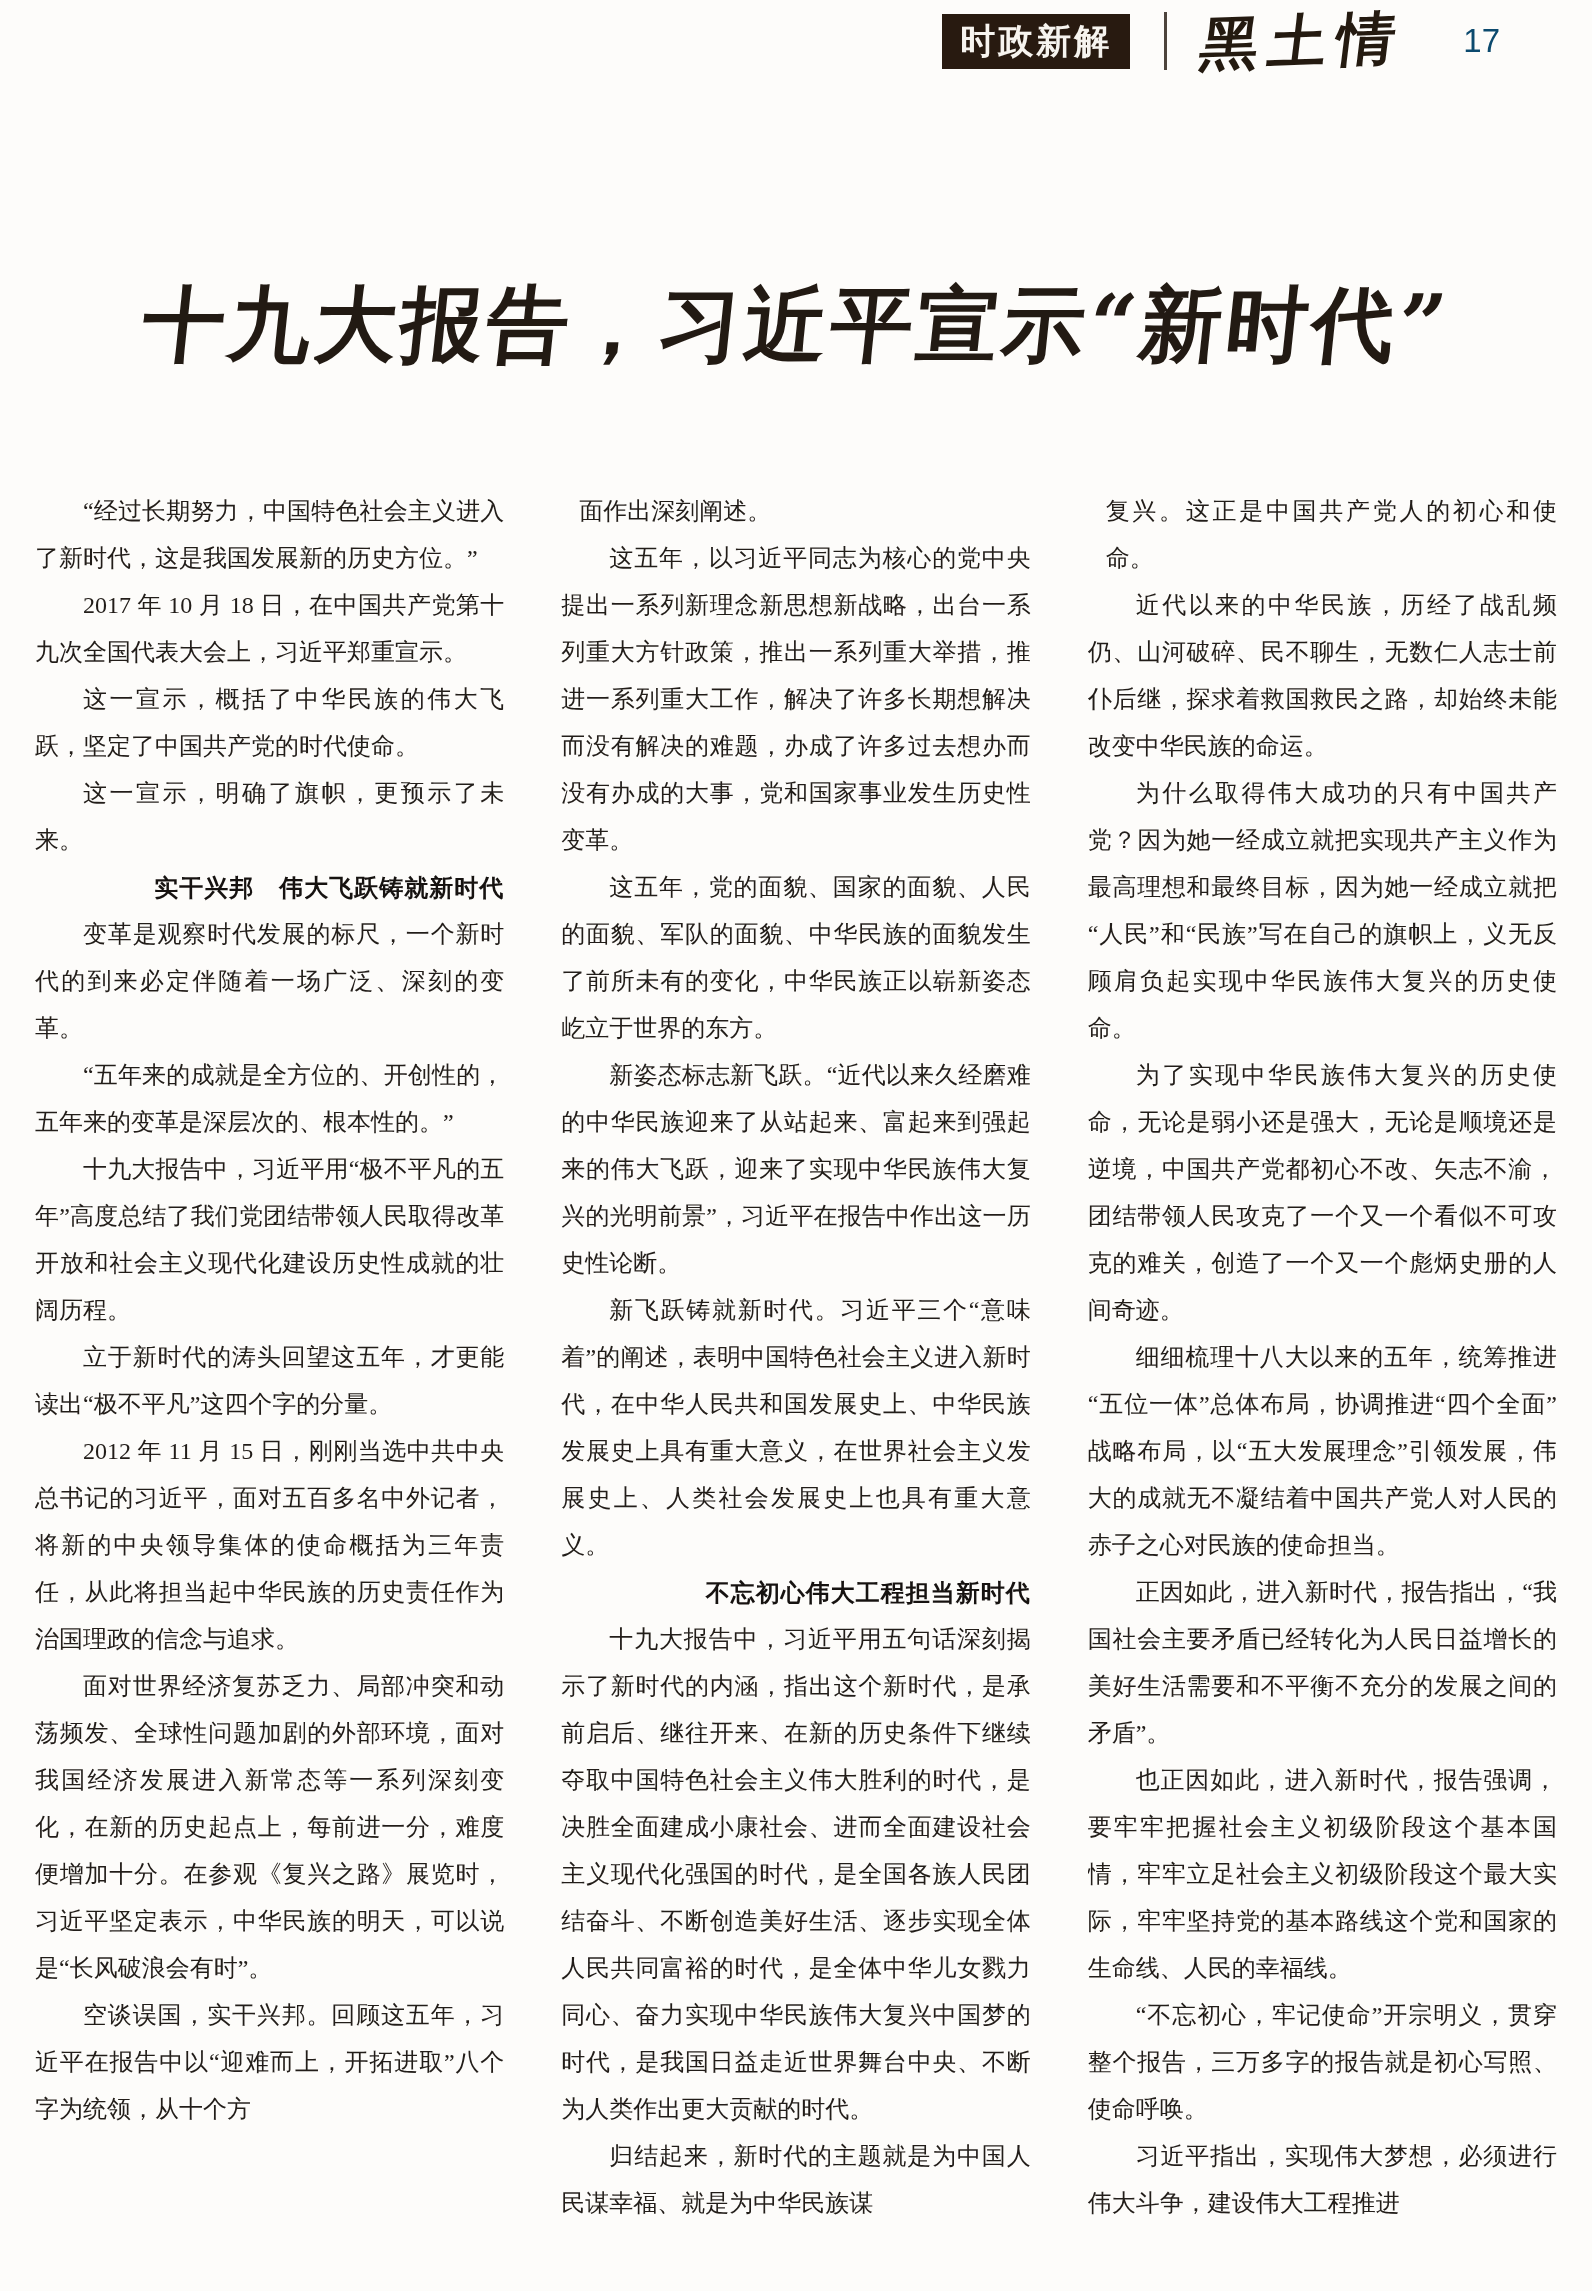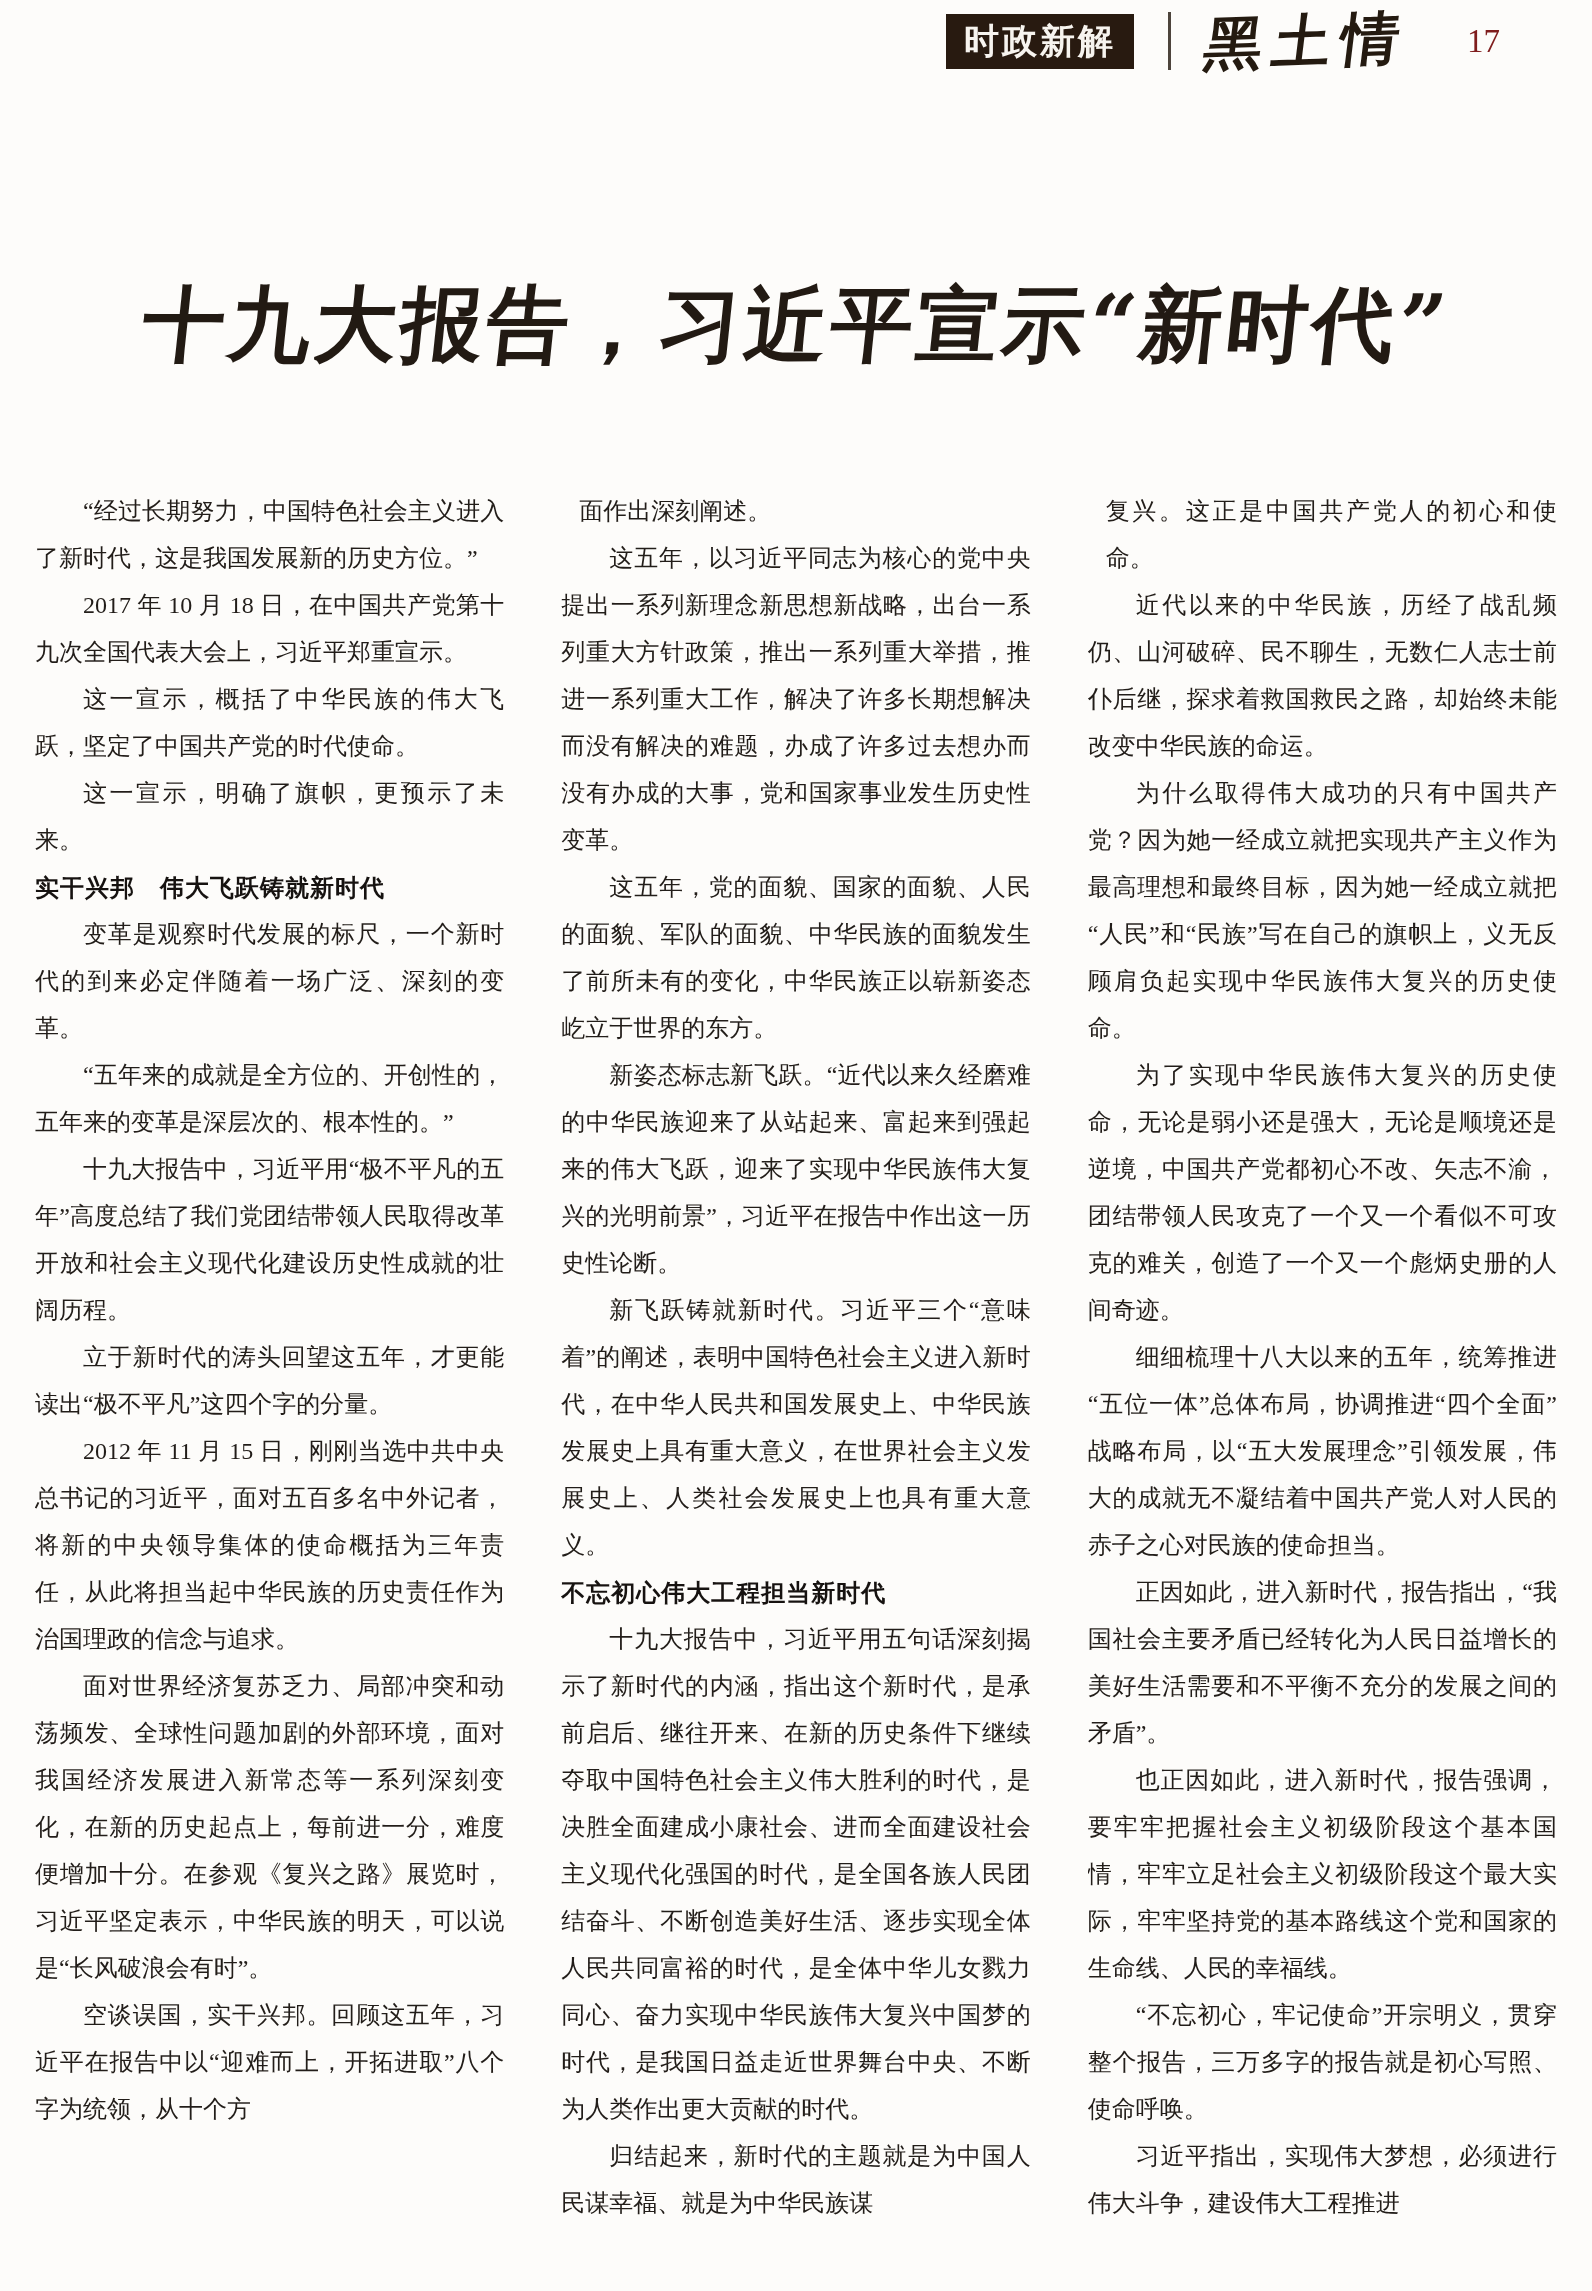--- a/index.html
+++ b/index.html
@@ -22,22 +22,22 @@
     letter-spacing:3px;
   }
   .header-divider { width:3px; height:58px; background:#4d443c; margin:0 34px; }
   .masthead {
     font-family:"DejaVu Serif", serif; font-weight:900;
     font-size:58px; line-height:1; color:#241a10;
     transform:skewX(-9deg) rotate(-2deg);
     letter-spacing:10px; white-space:nowrap;
   }
   .page-number {
-    font-family:Liberation Serif, serif; font-size:33px;
-    color:#7f1d1d; margin-left:58px;
+    font-family:Liberation Sans, sans-serif; font-size:33px;
+    color:#0c4a6e; margin-left:58px;
   }
   
   .title {
     position:absolute; top:271px; left:0; width:100%;
     text-align:center; white-space:nowrap;
     font-family:"DejaVu Serif", serif; font-weight:900;
     font-size:82px; letter-spacing:4px; color:#221a13;
     transform:skewX(-6deg);
   }
   
@@ -49,21 +49,21 @@
   .col {
     width:470px; height:100%; overflow:hidden;
     font-size:24px; line-height:47px;
     text-align:justify; text-justify:inter-ideograph;
     color:#221d19;
   }
   .col + .col { margin-left:57px; }
   .col p { text-indent:2em; }
   .col p.cont { text-indent:0;margin-left:18px; }
   .col p.subhead {
-    text-indent:0; text-align:left;
+    text-indent:0; text-align:right;
     font-family:"Liberation Sans", sans-serif; font-weight:bold;
     color:#161210; letter-spacing:1px;
   }
 </style>
 </head>
 <body>
 
 <div class="page">
 
   <div class="header">

